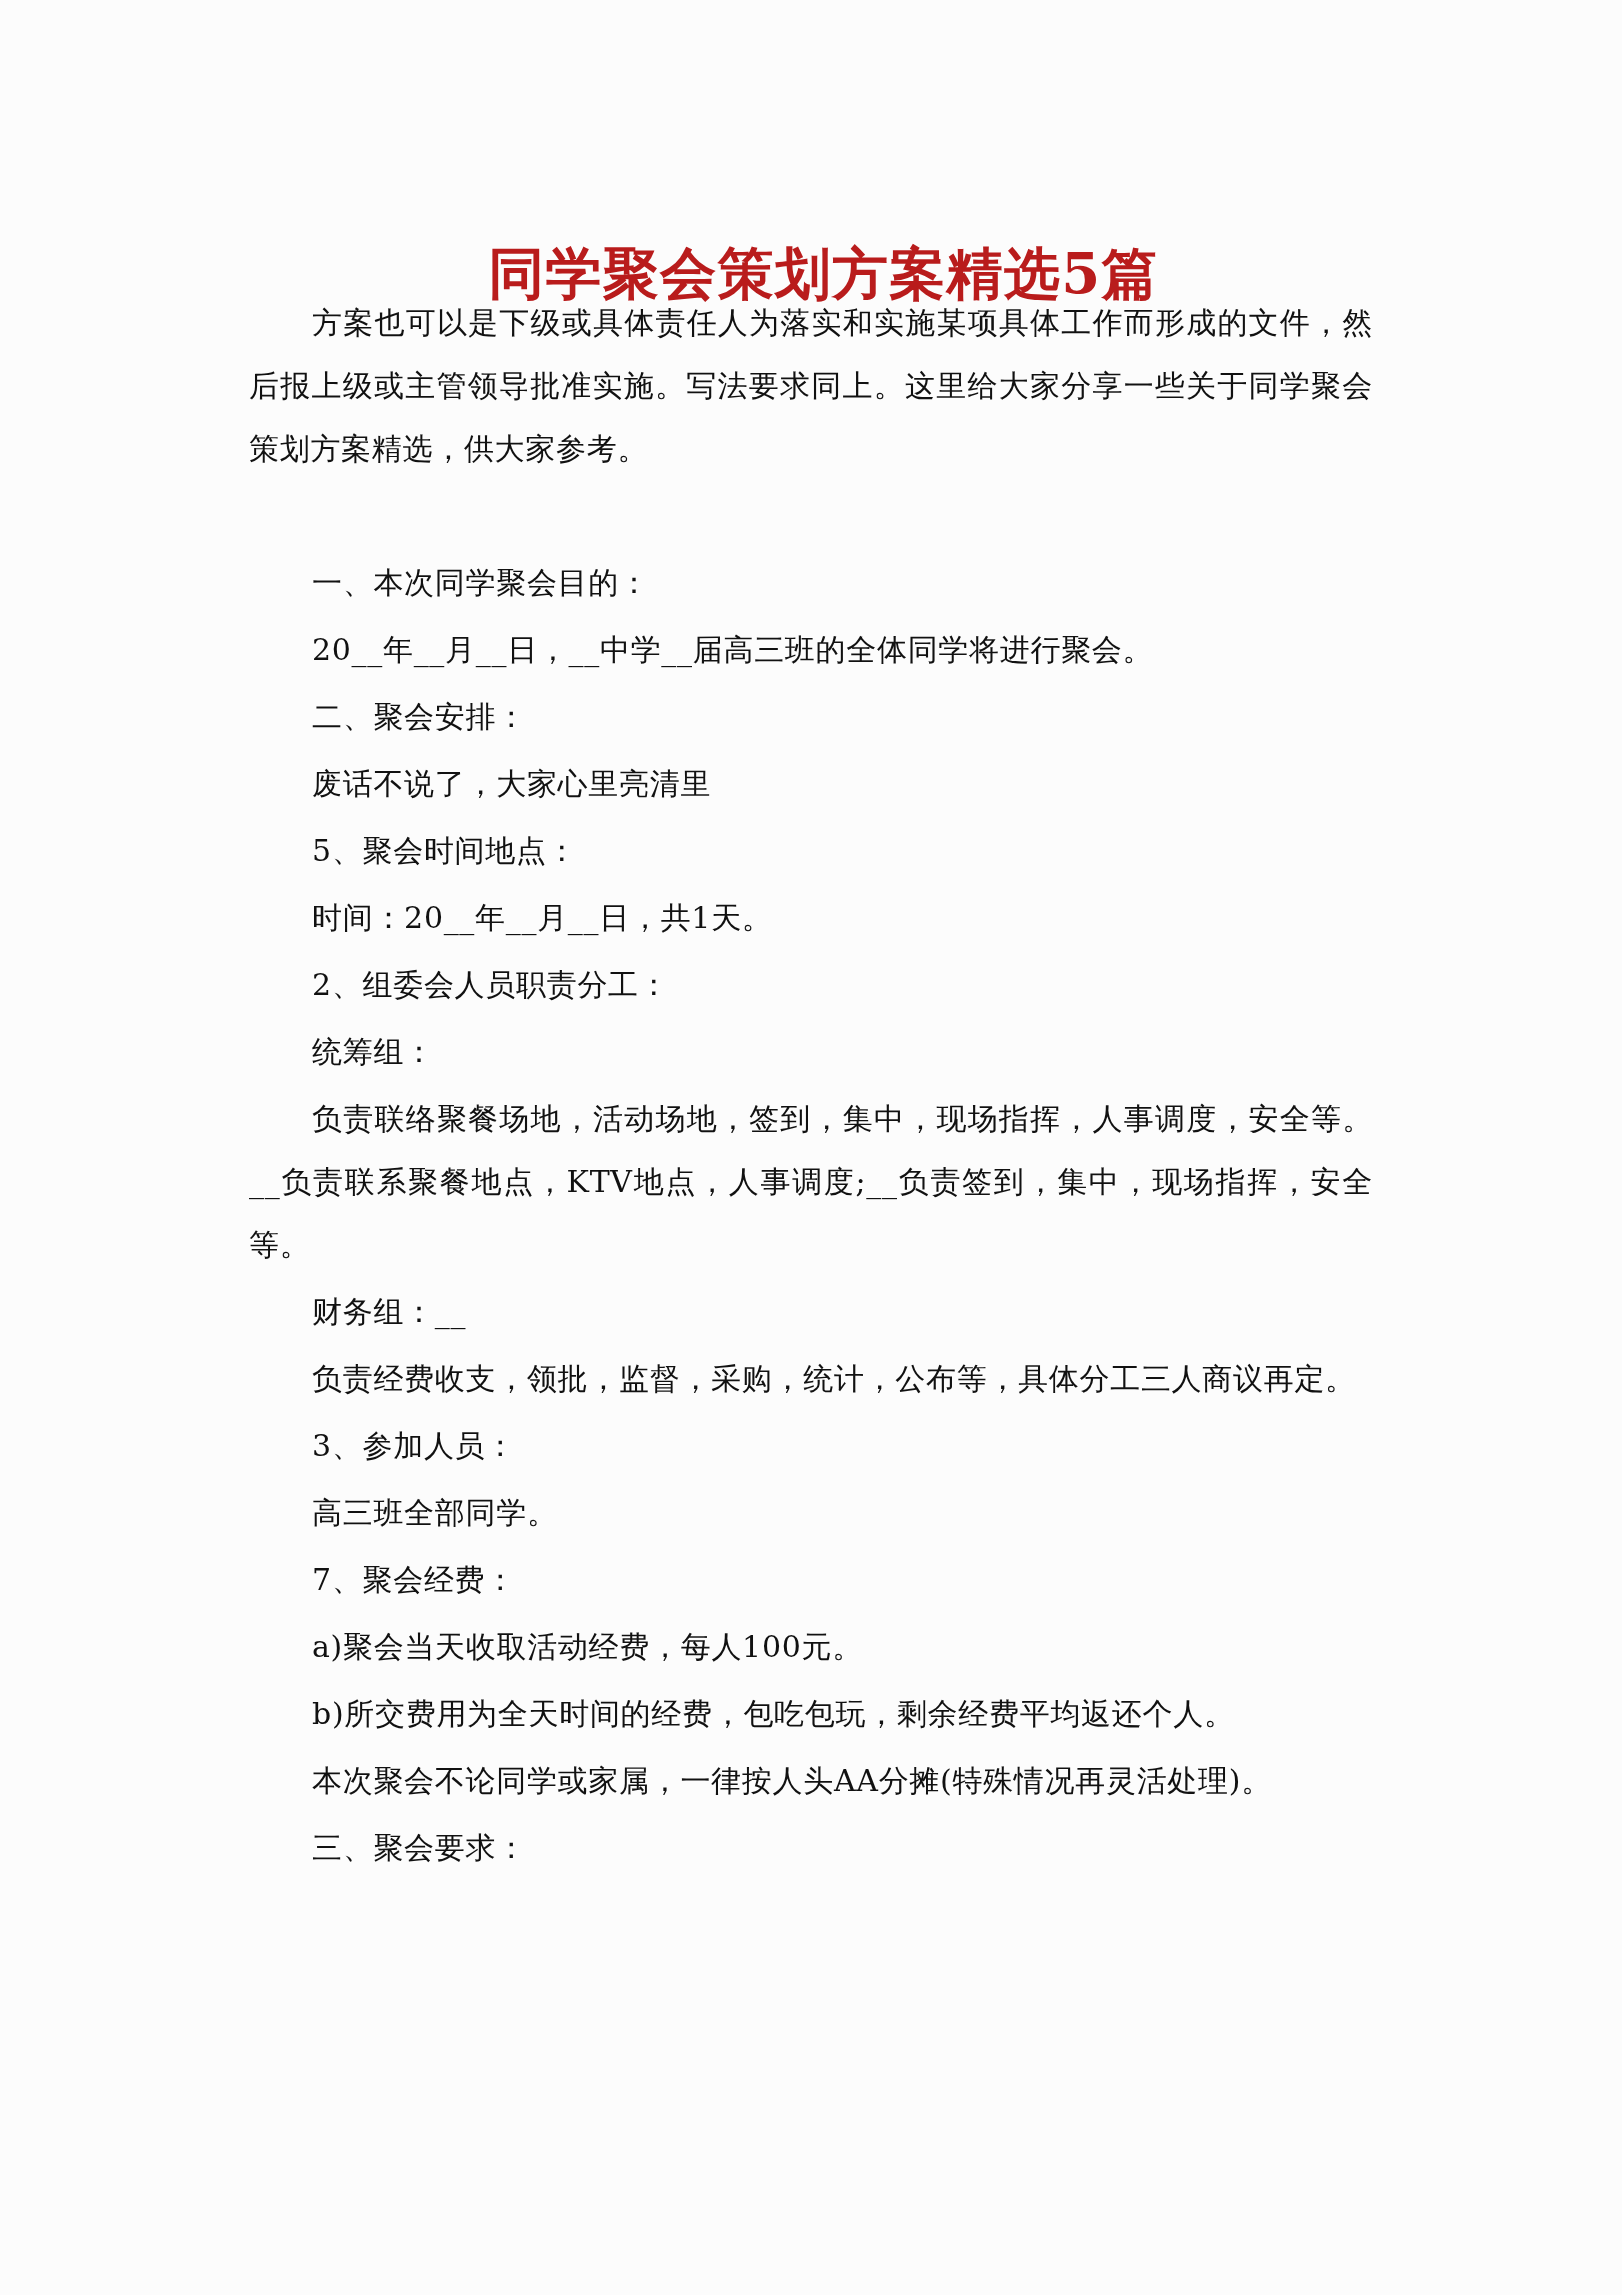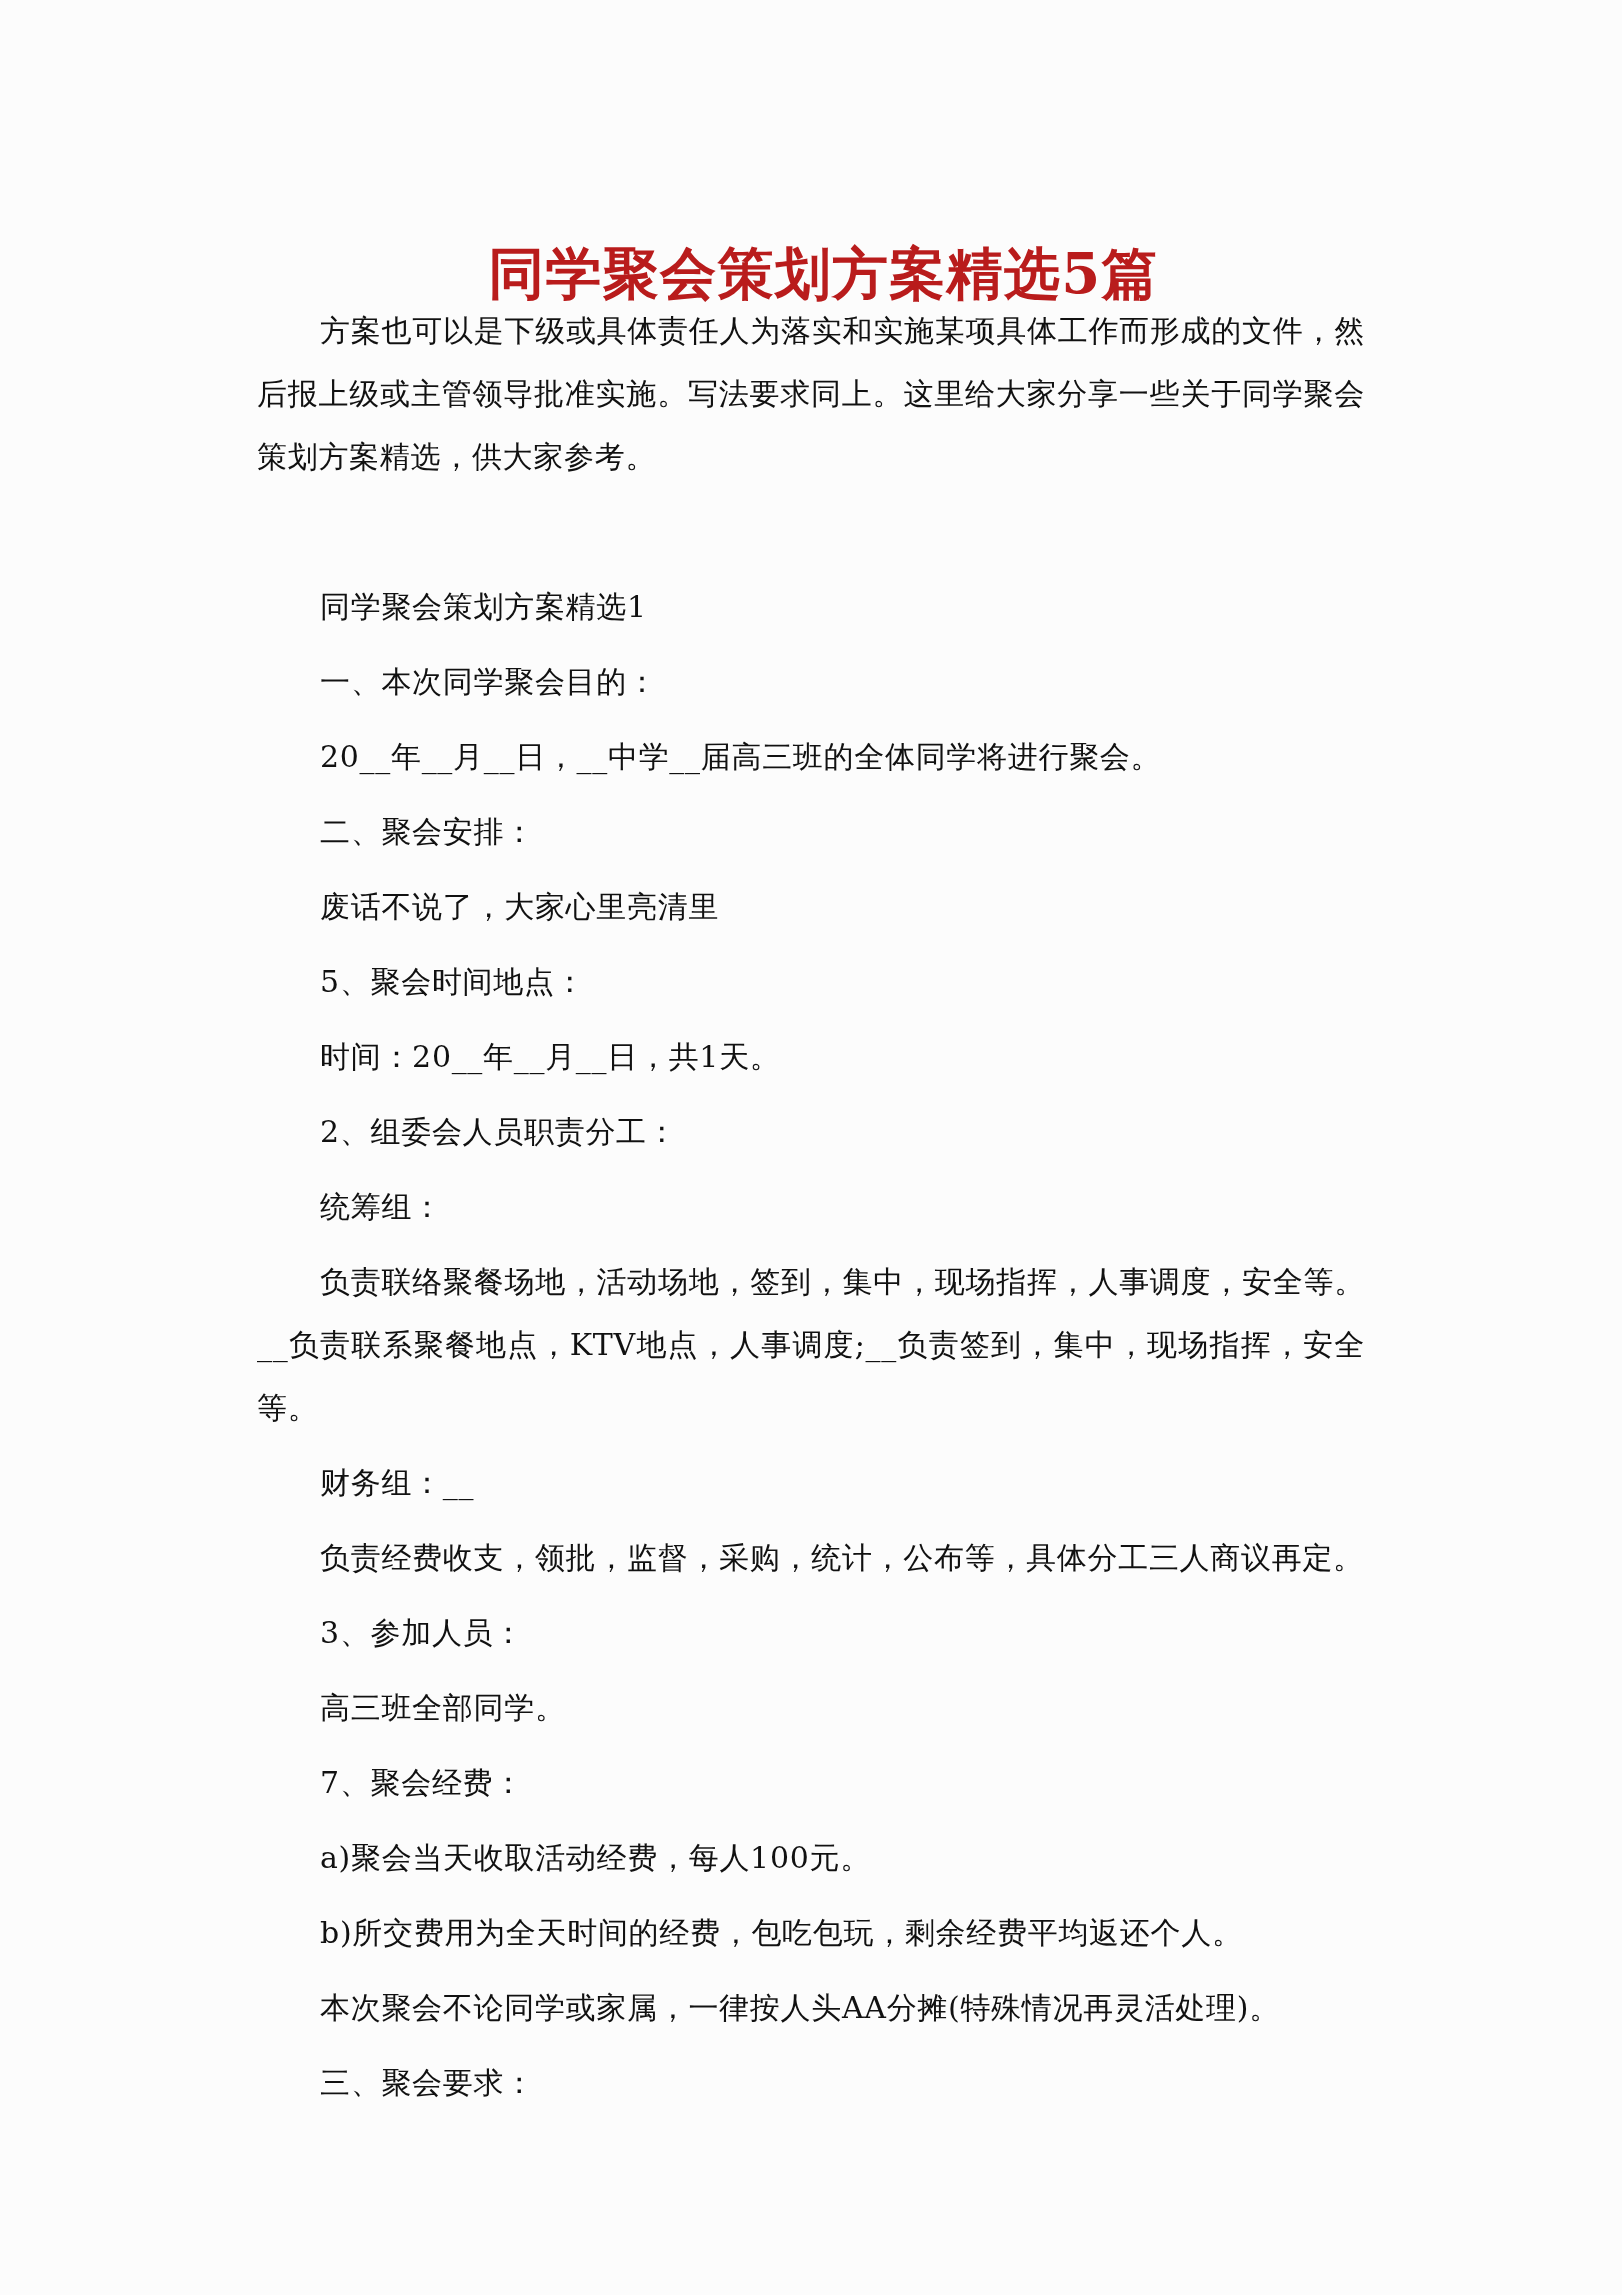--- a/index.html
+++ b/index.html
@@ -38,38 +38,37 @@
     .content {
       position: absolute;
       left: 245px;
       top: 287px;
       width: 1132px;
       font-size: 30px;
       line-height: 63px;
       letter-spacing: 0.7px;
     }
     .para {
-      margin: 12px;
+      margin: 4px;
       text-indent: 63px;
       text-align: justify;
     }
     .gap {
       height: 63px;
     }
   </style>
 </head>
 <body>
 
 <div class="page">
   <h1 class="title">同学聚会策划方案精选5篇</h1>
 
   <div class="content">
     <p class="para">方案也可以是下级或具体责任人为落实和实施某项具体工作而形成的文件，然后报上级或主管领导批准实施。写法要求同上。这里给大家分享一些关于同学聚会策划方案精选，供大家参考。</p>
     <div class="gap"></div>
-    <p class="para">同学聚会策划方案精选1</p>
     <p class="para">一、本次同学聚会目的：</p>
     <p class="para">20__年__月__日，__中学__届高三班的全体同学将进行聚会。</p>
     <p class="para">二、聚会安排：</p>
     <p class="para">废话不说了，大家心里亮清里</p>
     <p class="para">5、聚会时间地点：</p>
     <p class="para">时间：20__年__月__日，共1天。</p>
     <p class="para">2、组委会人员职责分工：</p>
     <p class="para">统筹组：</p>
     <p class="para">负责联络聚餐场地，活动场地，签到，集中，现场指挥，人事调度，安全等。__负责联系聚餐地点，KTV地点，人事调度;__负责签到，集中，现场指挥，安全等。</p>
     <p class="para">财务组：__</p>

